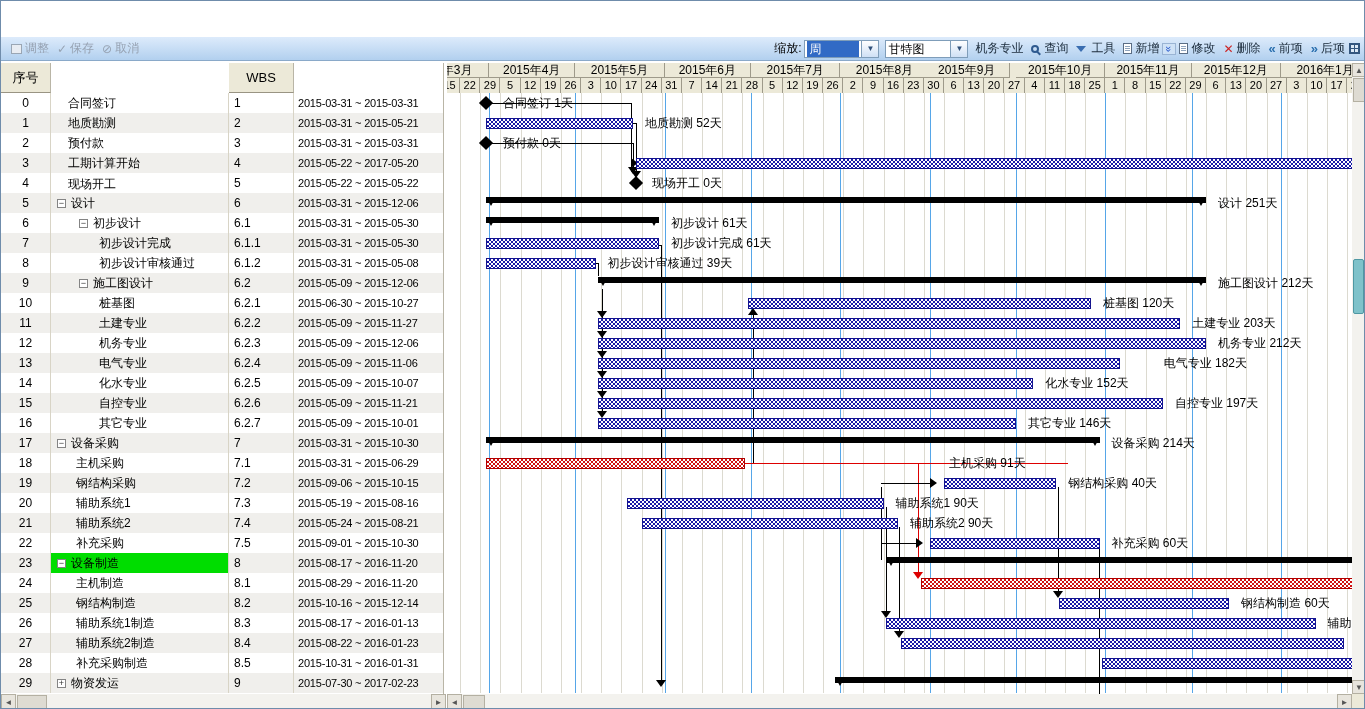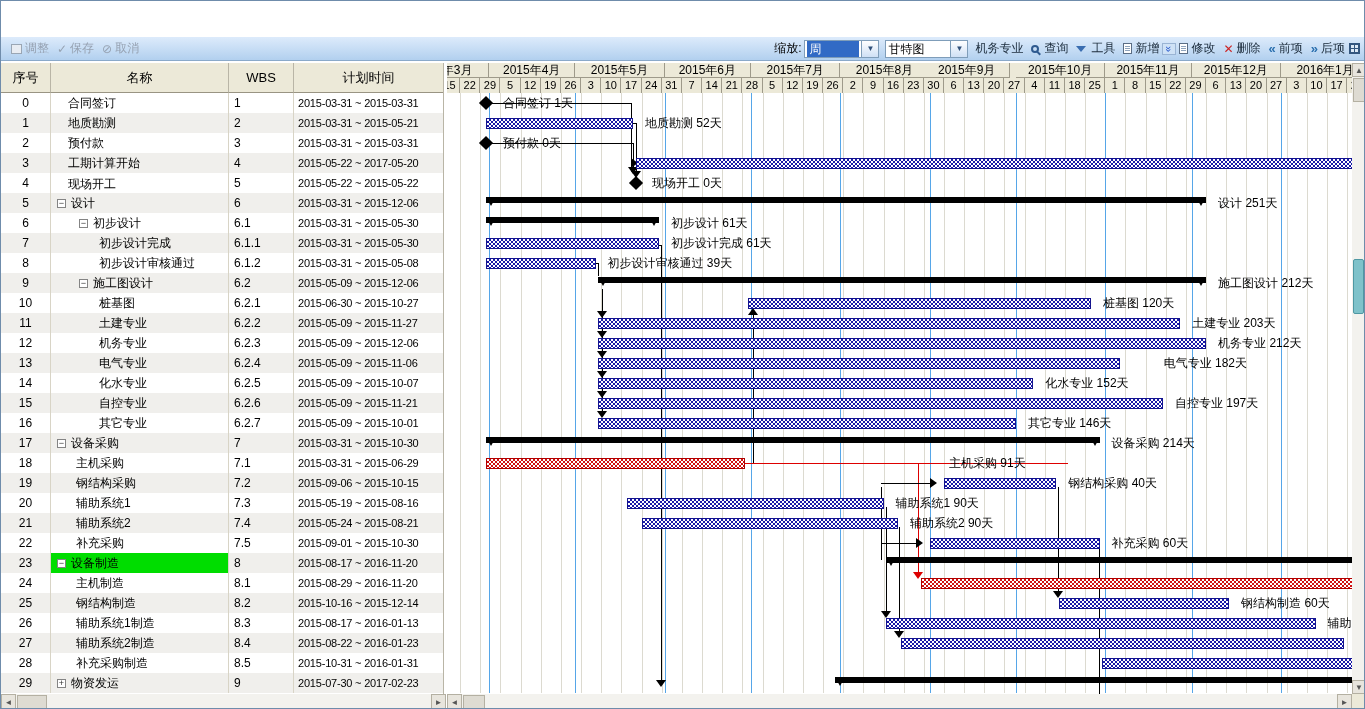--- a/index.html
+++ b/index.html
@@ -180,23 +180,21 @@
       </span>
     <span class="tbtn">
       <span class="ic-arr">»</span>
       <span>后项</span>
       </span>
     <span class="ic-grid"></span>
   </div>
 
   <div id="tablepanel">
     <div class="thead" style="left:0;width:50px;">序号</div>
-    <div class="thead" style="left:50px;width:178px;">名称</div>
     <div class="thead" style="left:228px;width:65px;">WBS</div>
-    <div class="thead" style="left:293px;width:150px;">计划时间</div>
     <div id="tbody">
         <div class="trow" style="top: 30px;">
           <div class="tcell c-idx">0</div>
           <div class="tcell c-name" style="padding-left: 17px;">
             <span>合同签订</span>
           </div>
           <div class="tcell c-wbs">1</div>
           <div class="tcell c-plan">2015-03-31 ~ 2015-03-31</div>
         </div>
         <div class="trow alt" style="top: 50px;">

